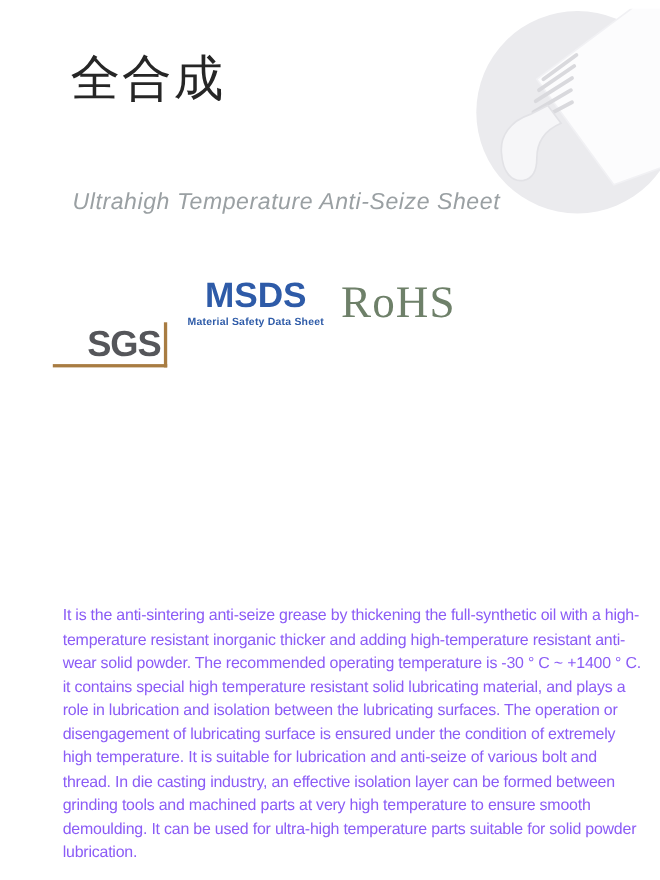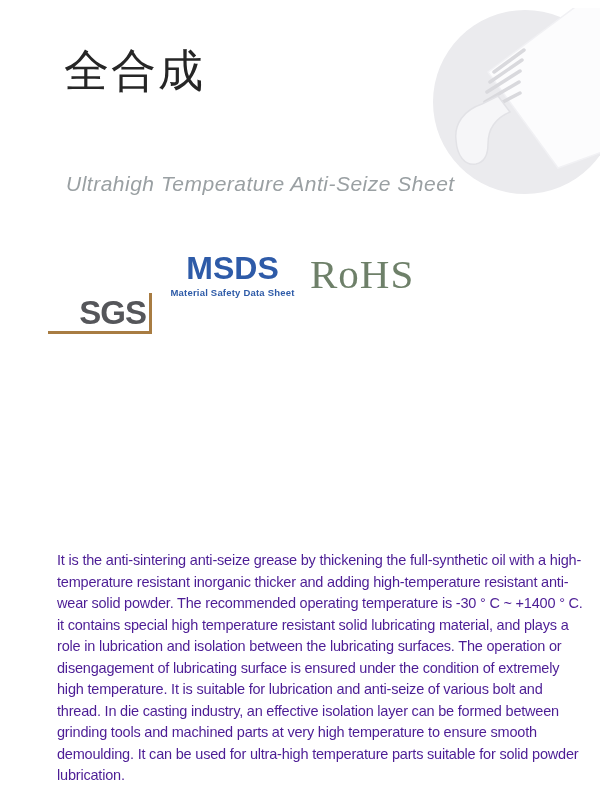--- a/index.html
+++ b/index.html
@@ -115,21 +115,21 @@
     letter-spacing: 0.2px;
   }
   .desc-en {
     position: absolute;
     left: 57px;
     top: 550px;
     width: 526px;
     font-size: 14.5px;
     line-height: 21.5px;
     letter-spacing: -0.2px;
-    color: #4c1d95;
+    color: #8b5cf6;
   }
 </style>
 </head>
 <body>
 
 <div class="page">
 
   <div class="hero-art">
     <svg width="190" height="192" viewBox="0 0 190 192">
       <circle cx="95" cy="94" r="92" fill="#ebebee"></circle>

